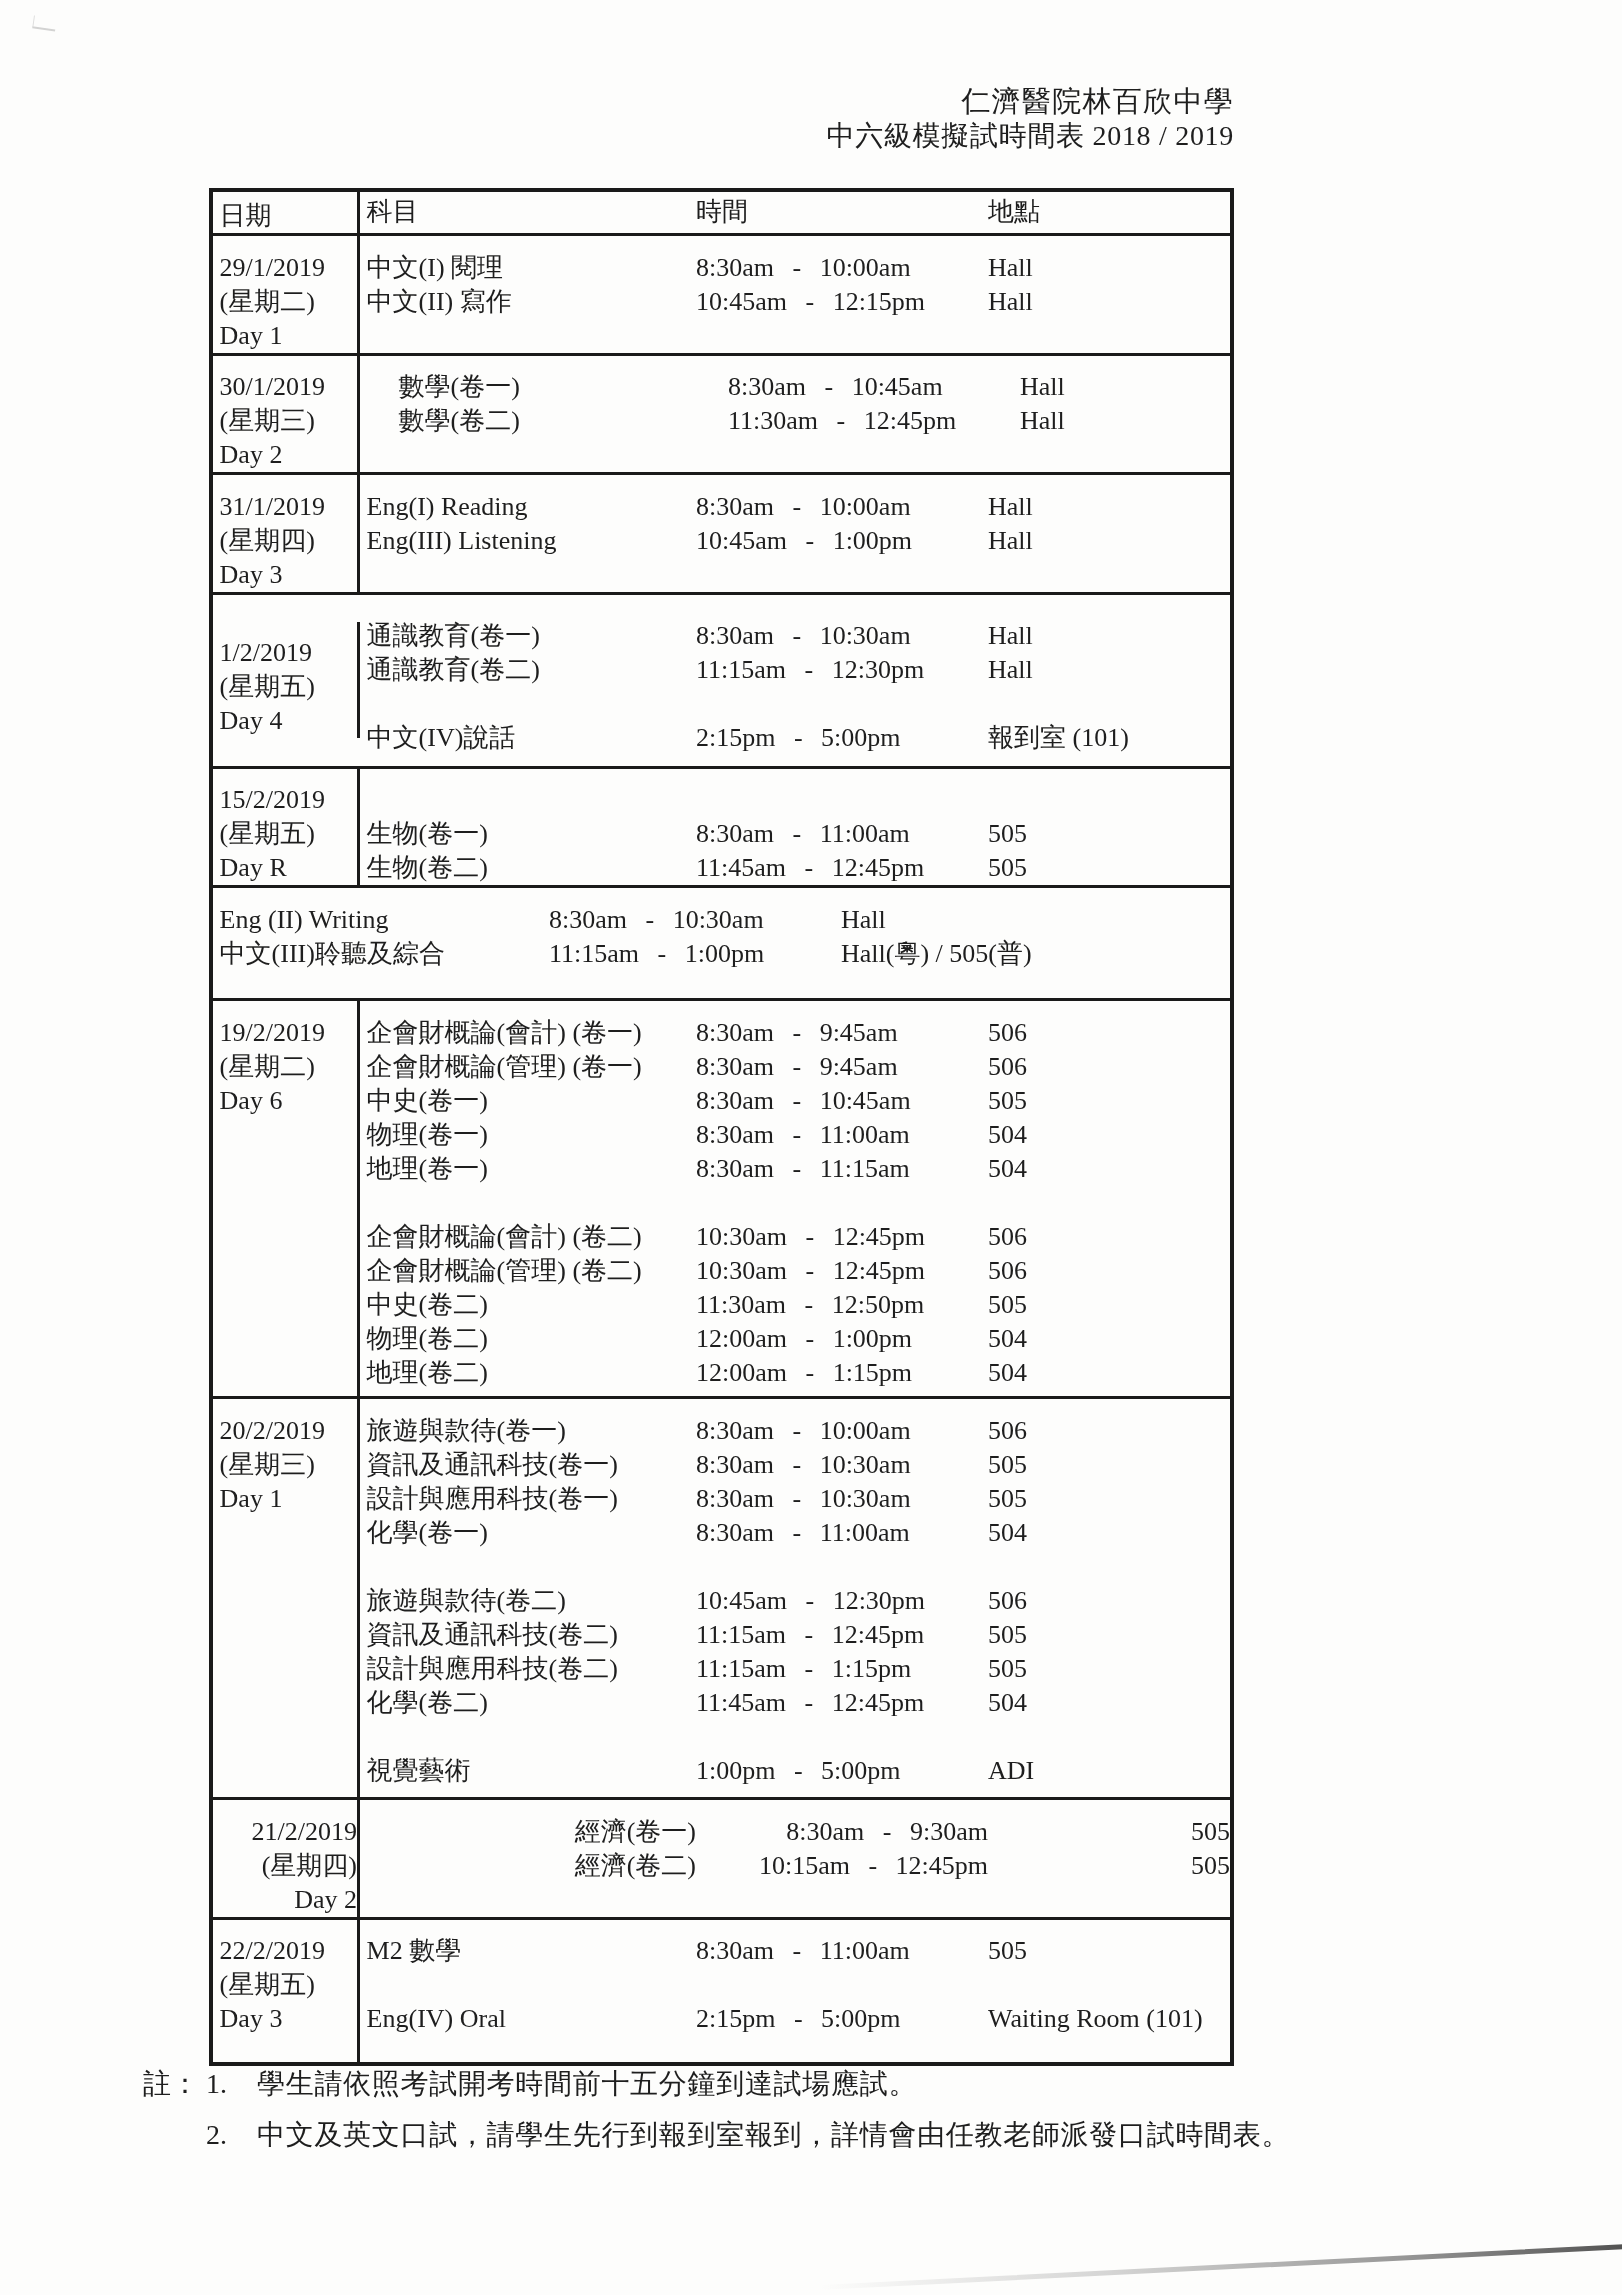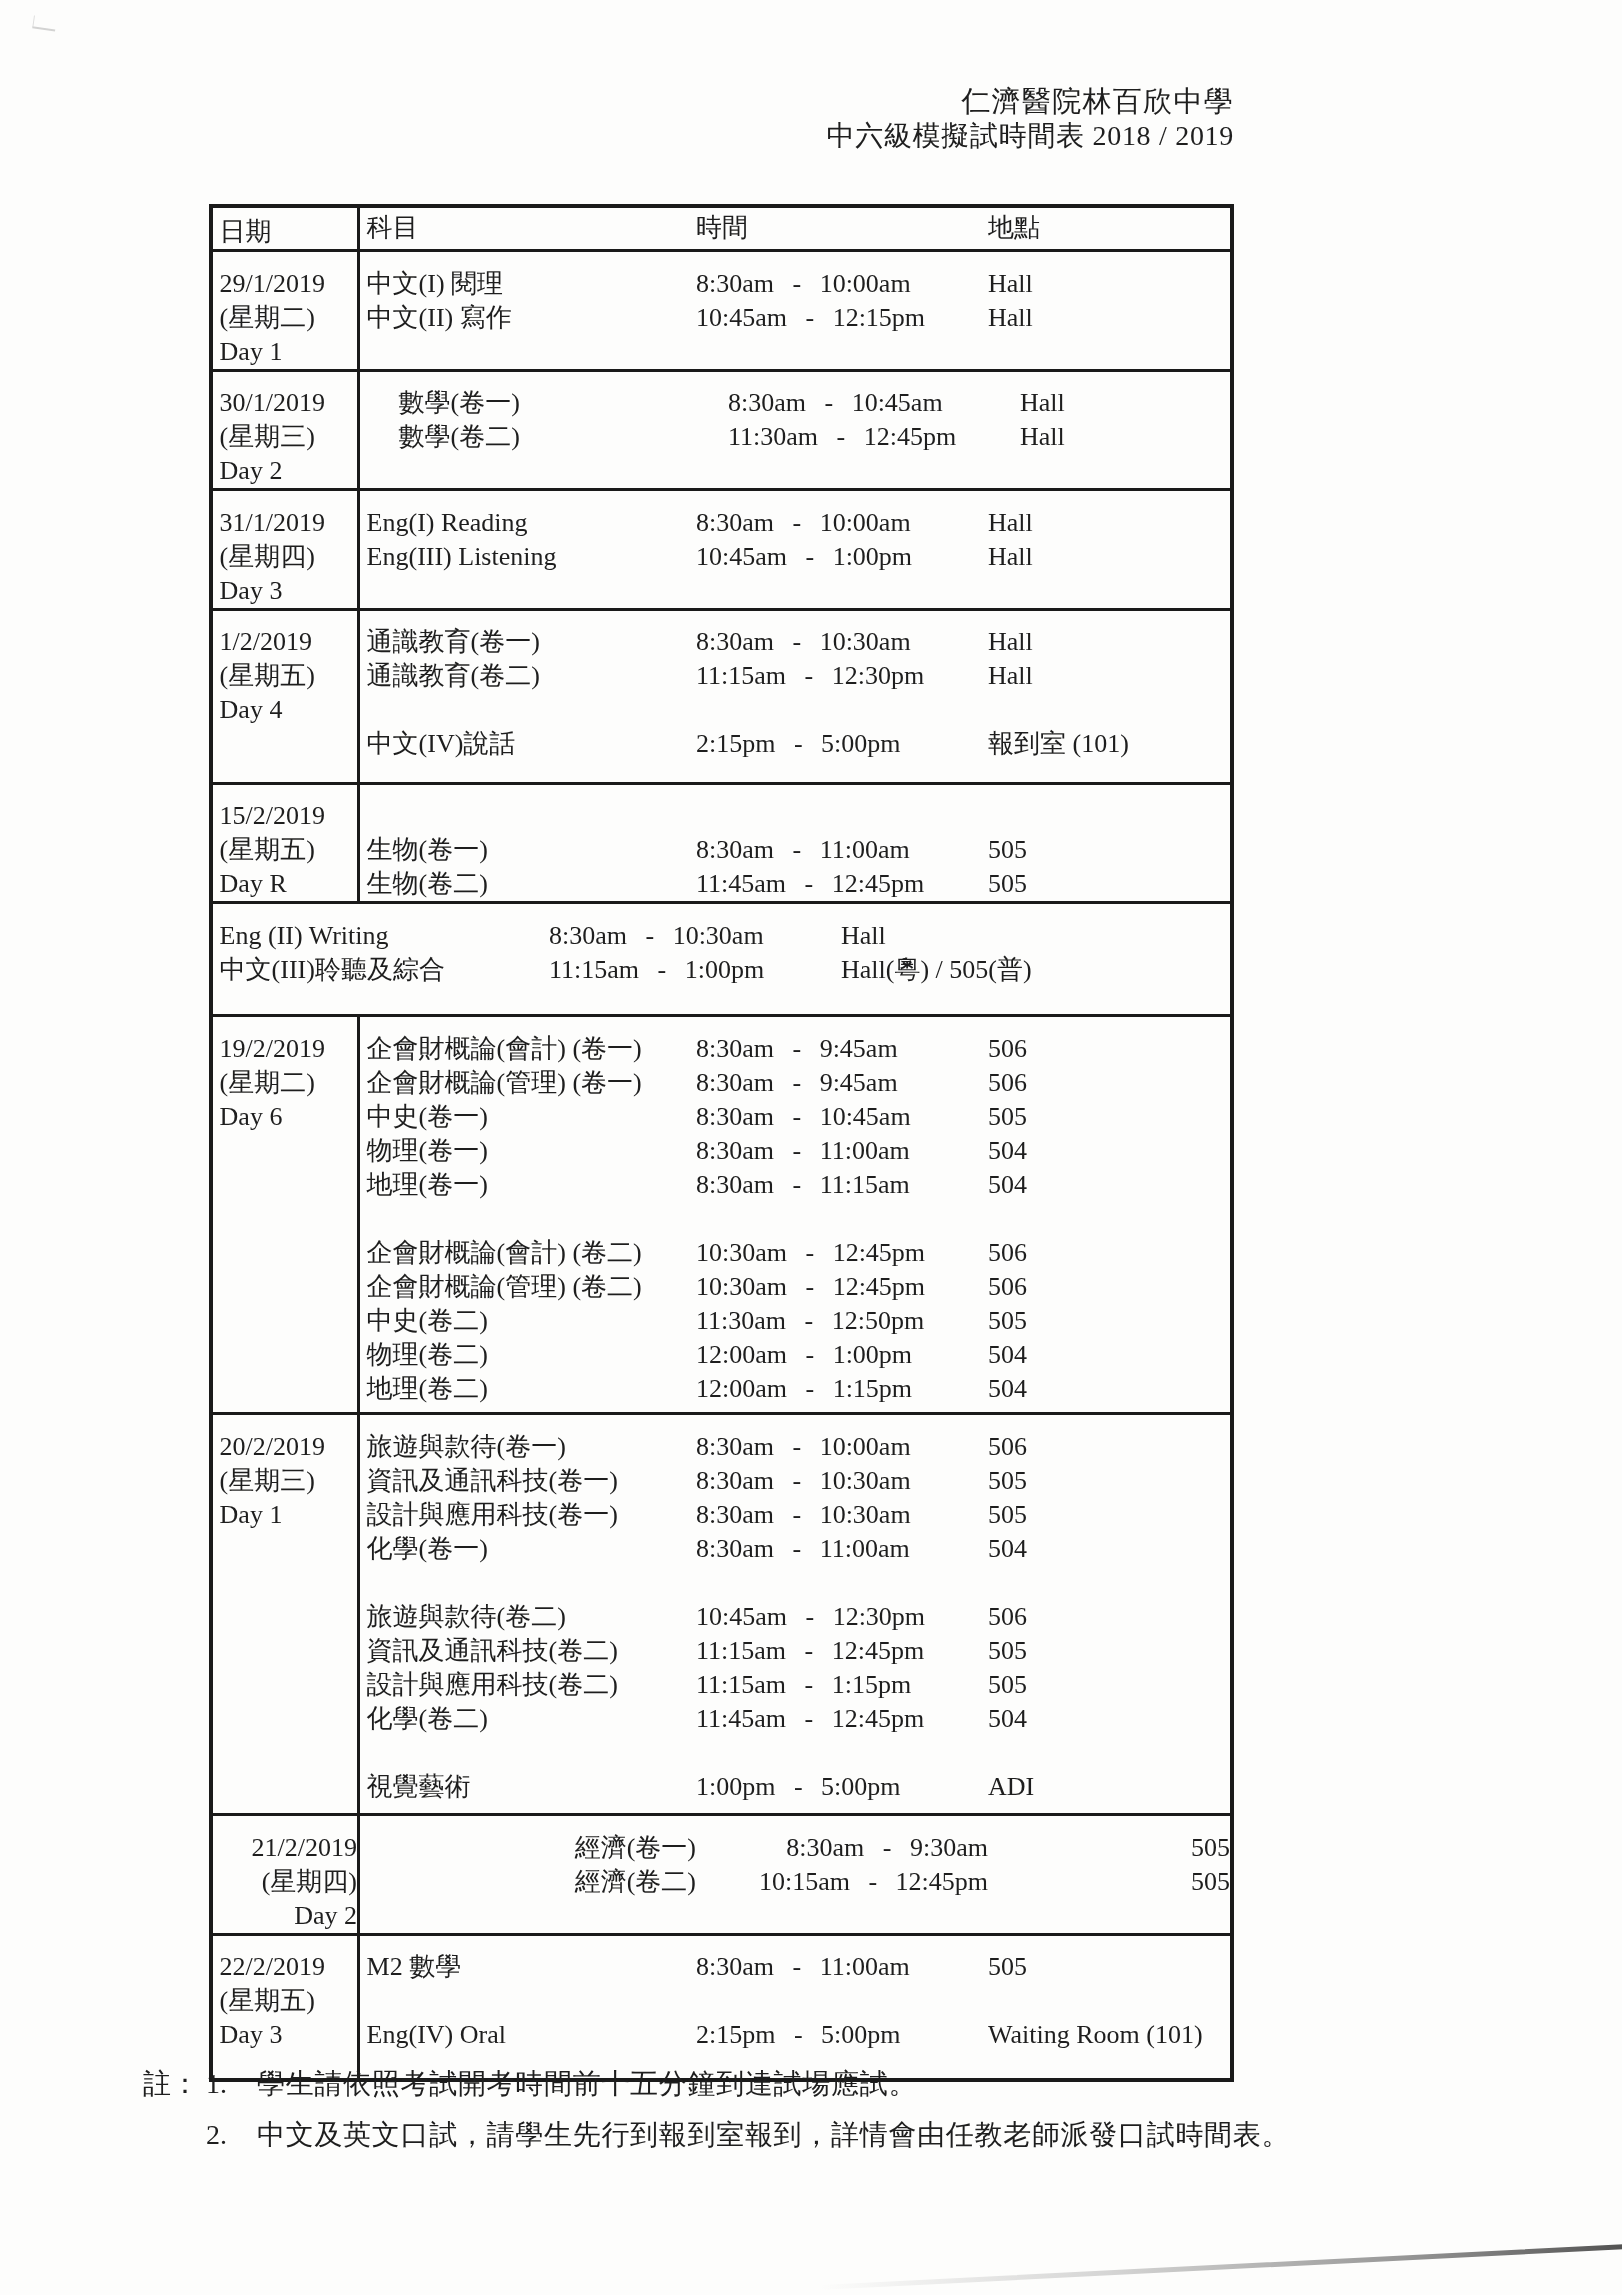--- a/index.html
+++ b/index.html
@@ -23,21 +23,21 @@
   
   .title-block{
     position:absolute;left:209px;top:84px;width:1025px;
     text-align:right;
   }
   .title{font-size:29px;line-height:35px;letter-spacing:1.3px;}
   .subtitle{font-size:28px;line-height:34px;letter-spacing:0.7px;}
 
   
   .exam-table{
-    position:absolute;left:209px;top:204px;width:1025px;
+    position:absolute;left:209px;top:188px;width:1025px;
     border:4px solid #1a1a1a;
     box-sizing:border-box;
     background:transparent;
   }
   .row{display:flex;box-sizing:border-box;}
   .data-row{border-top:3.3px solid #1a1a1a;}
   .date-cell{
     width:147px;flex:0 0 147px;
     border-right:3.3px solid #1a1a1a;
     box-sizing:border-box;
@@ -160,21 +160,21 @@
               <div class="col-time">8:30am - 10:00am</div>
               <div class="col-location">Hall</div>
             </div>
             <div class="line">
               <div class="col-subject">Eng(III) Listening</div>
               <div class="col-time">10:45am - 1:00pm</div>
               <div class="col-location">Hall</div>
             </div>
           </div>
         </div>
-        <div class="row data-row" style="min-height: 174px;">
+        <div class="row data-row" style="min-height: 174px; align-items: center;">
           <div class="date-cell">
             <div class="date-line">1/2/2019</div>
             <div class="date-line">(星期五)</div>
             <div class="date-line">Day 4</div>
           </div>
           <div class="content-cell">
             <div class="line">
               <div class="col-subject">通識教育(卷一)</div>
               <div class="col-time">8:30am - 10:30am</div>
               <div class="col-location">Hall</div>

